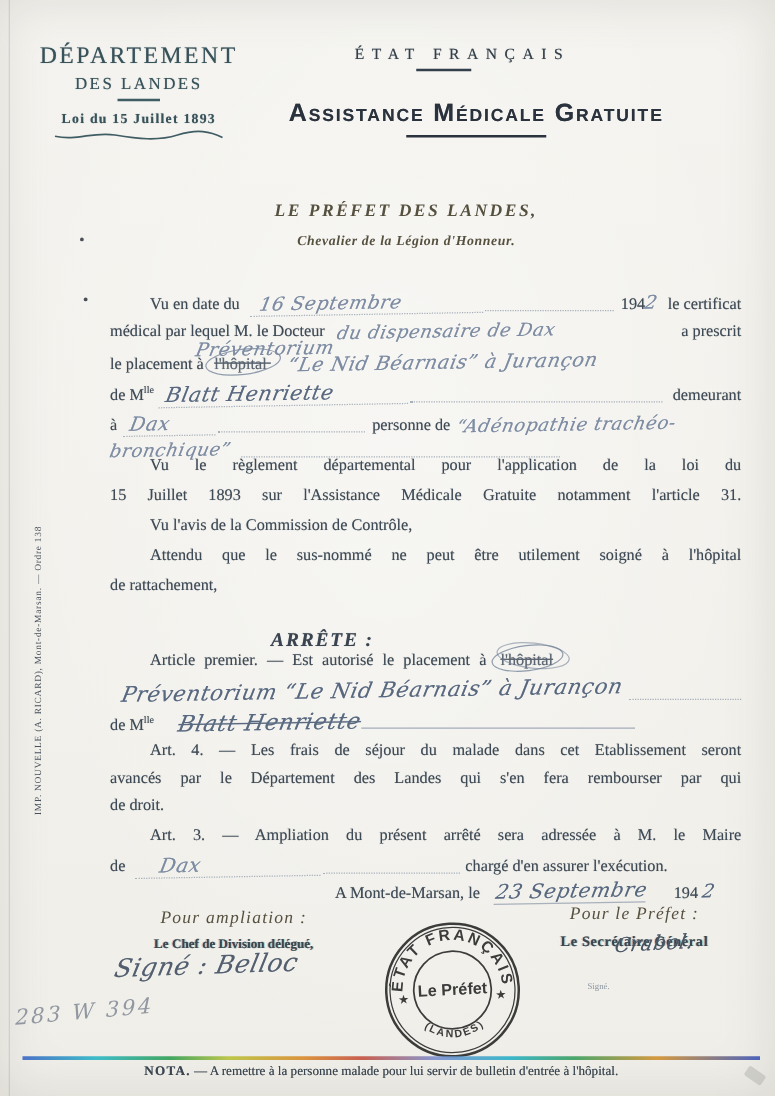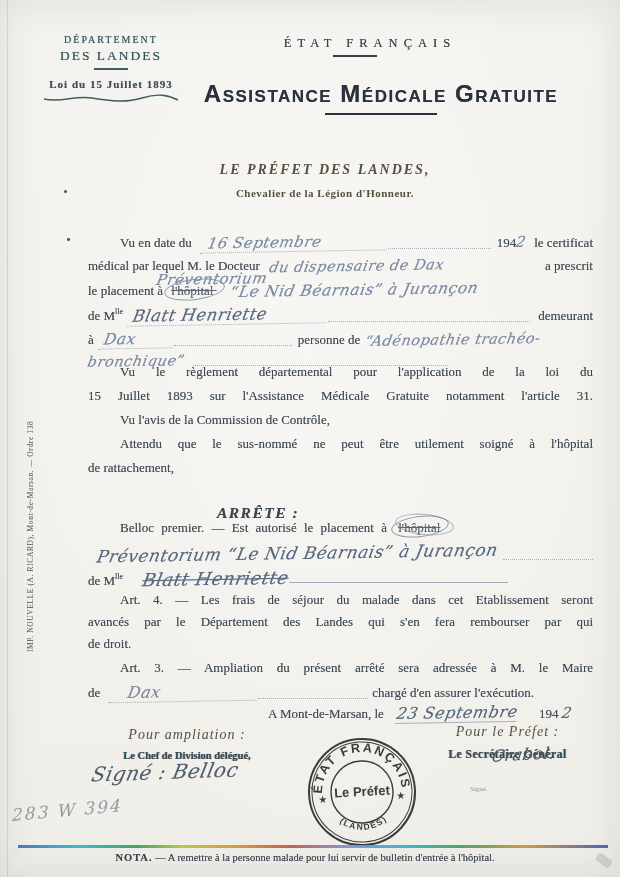--- a/index.html
+++ b/index.html
@@ -31,42 +31,42 @@
   .dot{position:absolute;background:#4a4f55;border-radius:50%;}
 </style>
 </head>
 <body>
 
 <div class="page">
 
   <div class="abs" style="left:7px;top:0;width:1px;height:877px;background:rgba(140,140,135,.25);"></div>
 
   <div class="abs dept serif-caps" style="left:30px;top:34px;width:162px;text-align:center;">
-    <div style="font-size:10px;letter-spacing:2px;">DÉPARTEMENT</div>
+    <div style="font-size:19px;letter-spacing:2px;">DÉPARTEMENT</div>
     <div style="font-size:13.5px;letter-spacing:2px;margin-top:3px;">DES LANDES</div>
     <div class="rule-small" style="width:34px;"></div>
     <div style="font-size:11px;font-weight:bold;margin-top:8px;letter-spacing:1px;">Loi du 15 Juillet 1893</div>
     <svg width="142" height="10" style="margin-top:1px;">
       <path d="M4,5 C22,9 34,1 52,4 S 86,9 102,4 S 128,1 138,6" fill="none" stroke="#3f5d63" stroke-width="1.4"></path>
     </svg>
   </div>
 
   <div class="abs" style="left:255px;top:36px;width:230px;text-align:center;color:#333f4a;">
     <div style="font-size:12.5px;letter-spacing:6px;text-shadow:0 0 .6px rgba(51,63,74,.6);">ÉTAT FRANÇAIS</div>
     <div style="width:44px;height:1.5px;background:#333f4a;margin:4px 0 0 78px;"></div>
   </div>
 
   <div class="abs" style="left:150px;top:80px;width:462px;text-align:center;">
-    <div style="font-family:'Liberation Sans',sans-serif;font-variant:small-caps;font-weight:bold;font-size:24px;letter-spacing:1.5px;color:var(--ink-title);text-shadow:0 0 .5px rgba(42,51,61,.7);">Assistance Médicale Gratuite</div>
+    <div style="font-family:'Liberation Sans',sans-serif;font-variant:small-caps;font-weight:bold;font-size:20px;letter-spacing:1.5px;color:var(--ink-title);text-shadow:0 0 .5px rgba(42,51,61,.7);">Assistance Médicale Gratuite</div>
     <div style="width:112px;height:2px;background:var(--ink-title);margin:5px auto 0;"></div>
   </div>
 
   <div class="abs" style="left:110px;top:162px;width:430px;text-align:center;color:var(--ink-olive);">
     <div style="font-size:14px;font-weight:bold;font-style:italic;letter-spacing:2px;">LE PRÉFET DES LANDES,</div>
-    <div style="font-size:11px;font-weight:bold;margin-top:9px;letter-spacing:.5px;">Chevalier de la Légion d'Honneur.</div>
+    <div style="font-size:11px;font-weight:bold;font-style:italic;margin-top:9px;letter-spacing:.5px;">Chevalier de la Légion d'Honneur.</div>
   </div>
 
   <div class="dot" style="left:64px;top:190px;width:3px;height:3px;"></div>
   <div class="dot" style="left:67px;top:238px;width:3px;height:2.5px;"></div>
 
   <div class="fline" style="left:120px;top:233px;width:473px;">
     <span>Vu en date du</span>
     <span class="hw hwfield" style="font-size:15px;width:180px;margin-left:10px;padding-left:6px;">16 Septembre</span>
     <span class="dotfill" style="flex:1;"></span>
     <span style="margin-left:6px;">194</span>
@@ -124,21 +124,21 @@
   <div class="line just" style="left:120px;top:436px;width:473px;white-space:normal;">
     <span>Attendu que le sus-nommé ne peut être utilement soigné à l'hôpital</span>
   </div>
   <div class="line" style="left:88px;top:460px;">
     <span>de rattachement,</span>
   </div>
 
   <div class="abs" style="left:88px;top:504px;width:340px;text-align:center;font-size:15.5px;font-weight:bold;font-style:italic;letter-spacing:1.5px;color:#3a4450;text-shadow:0 0 .6px rgba(58,68,80,.6);">ARRÊTE :</div>
 
   <div class="line" style="left:120px;top:520px;">
-    <span style="word-spacing:4px;">Belloc premier. — Est autorisé le placement à</span>
+    <span style="word-spacing:4px;">Article premier. — Est autorisé le placement à</span>
     <span class="struck" style="margin-left:8px;">
       <span>l'hôpital</span>
       <span class="loop"></span>
       <span class="loop2"></span>
     </span>
   </div>
   <div class="fline" style="left:98px;top:543px;width:495px;">
     <span class="hw" style="font-size:17px;color:var(--ink-hand-dark);">Préventorium “Le Nid Béarnais” à Jurançon</span>
     <span class="dotfill" style="flex:1;margin-left:6px;"></span>
   </div>

